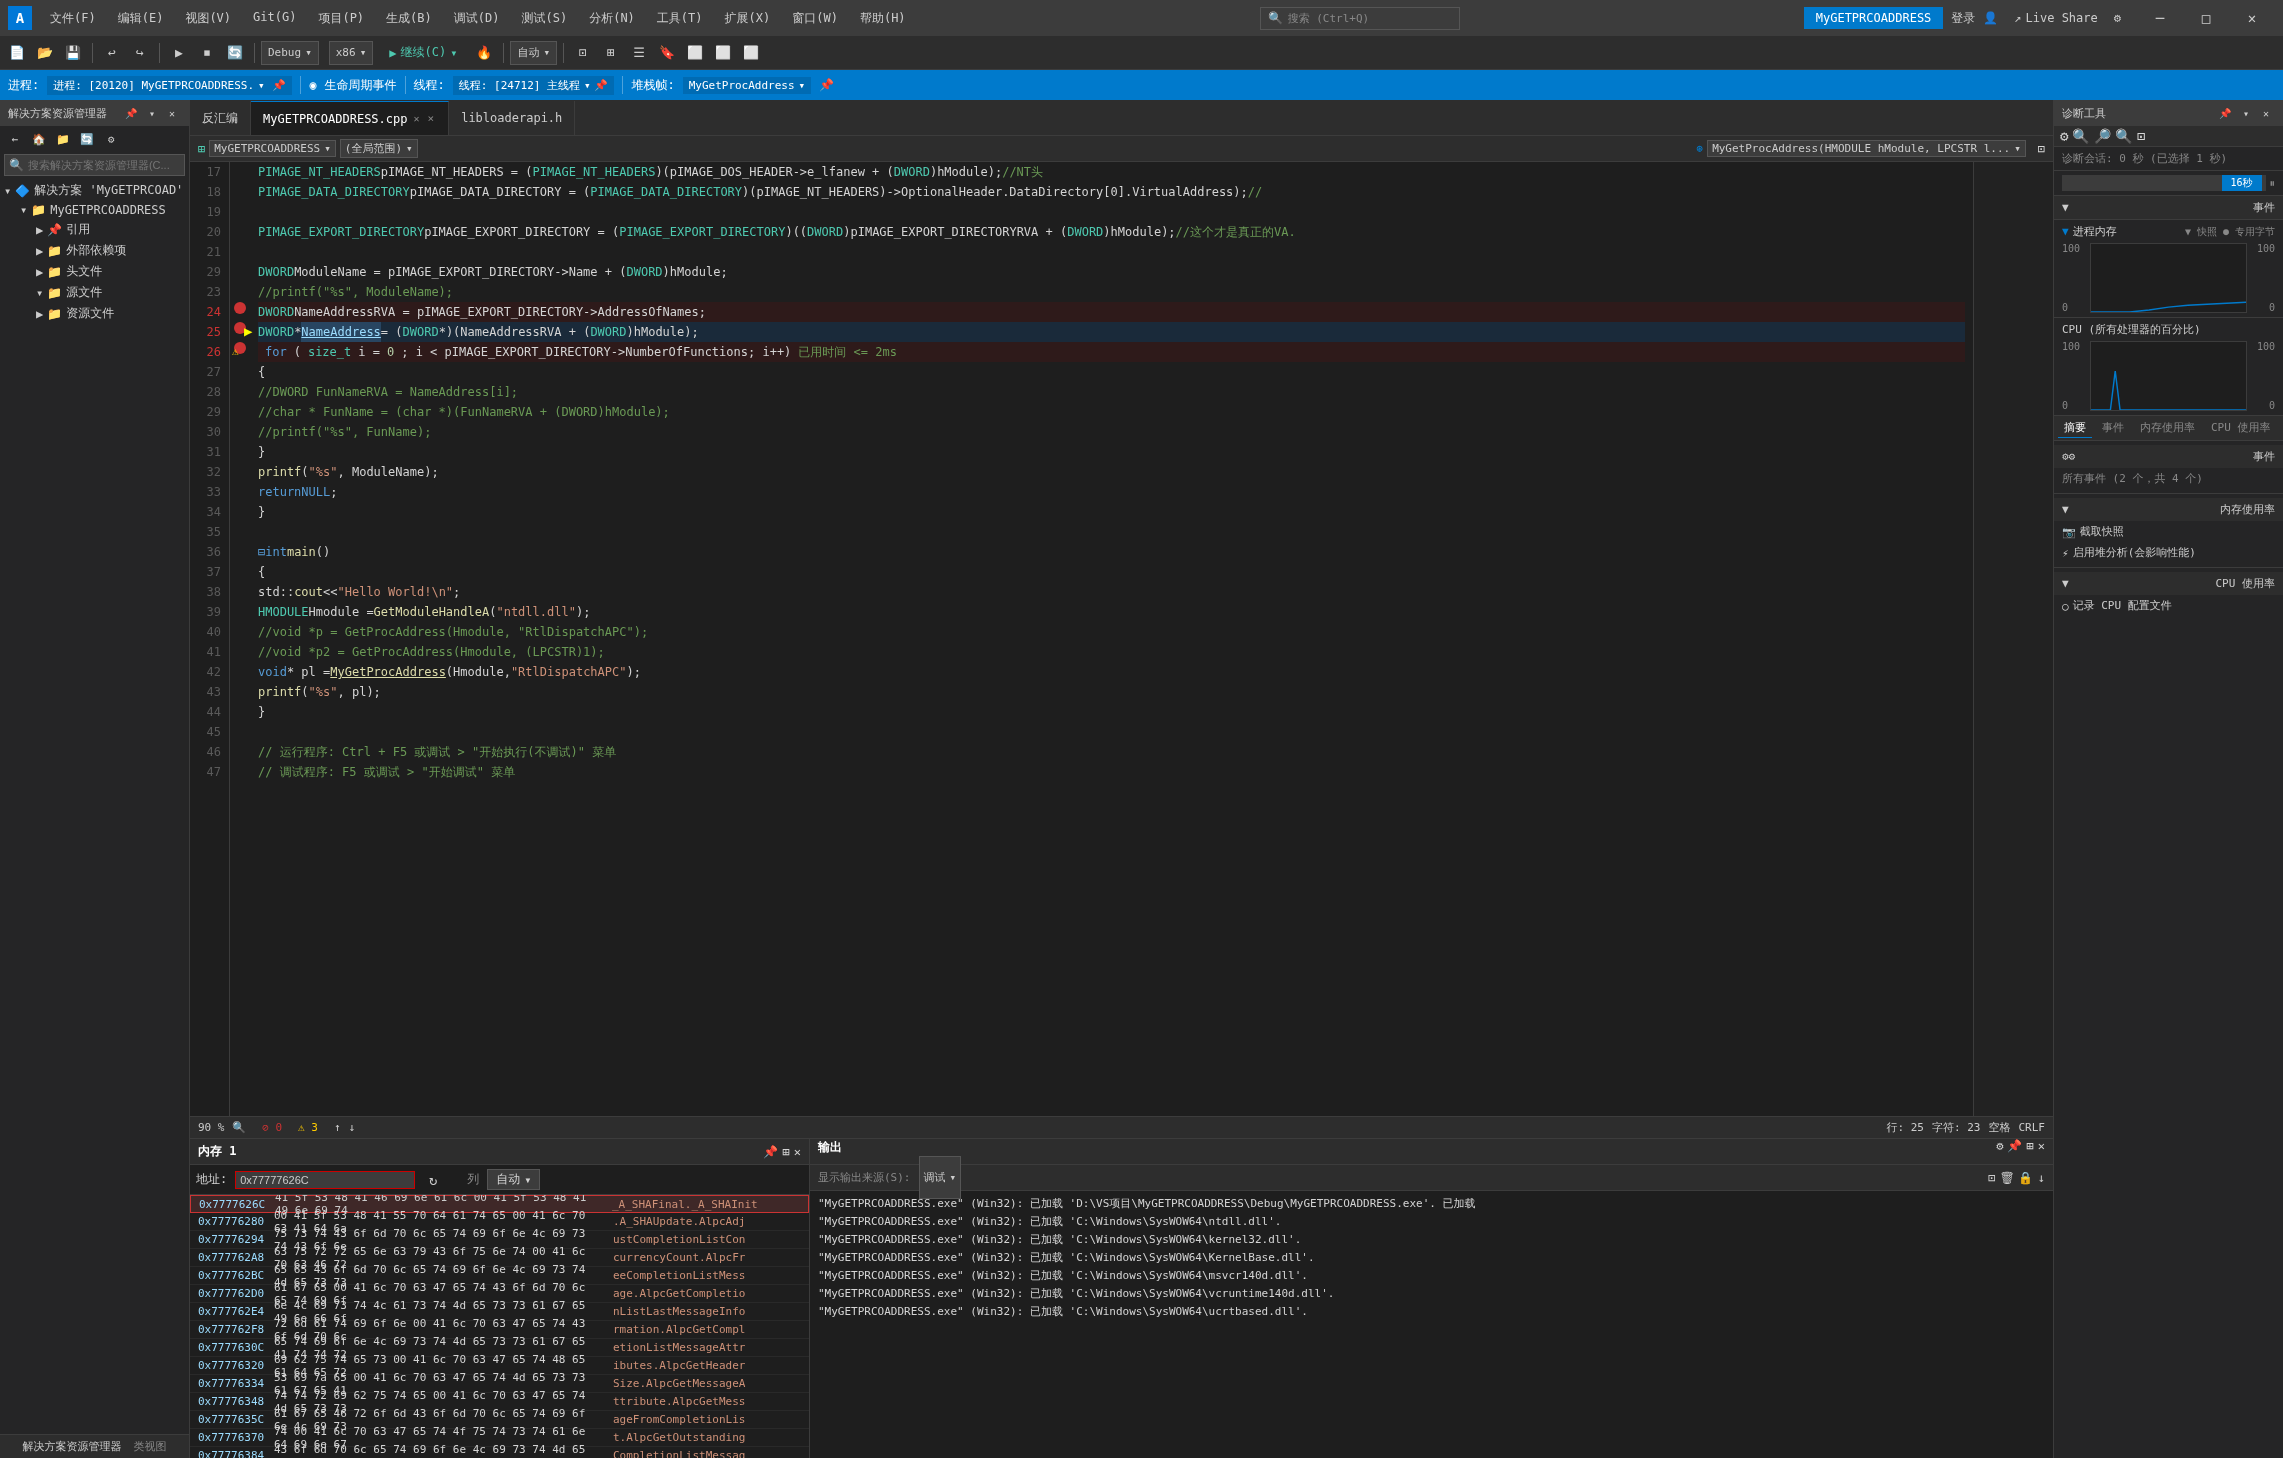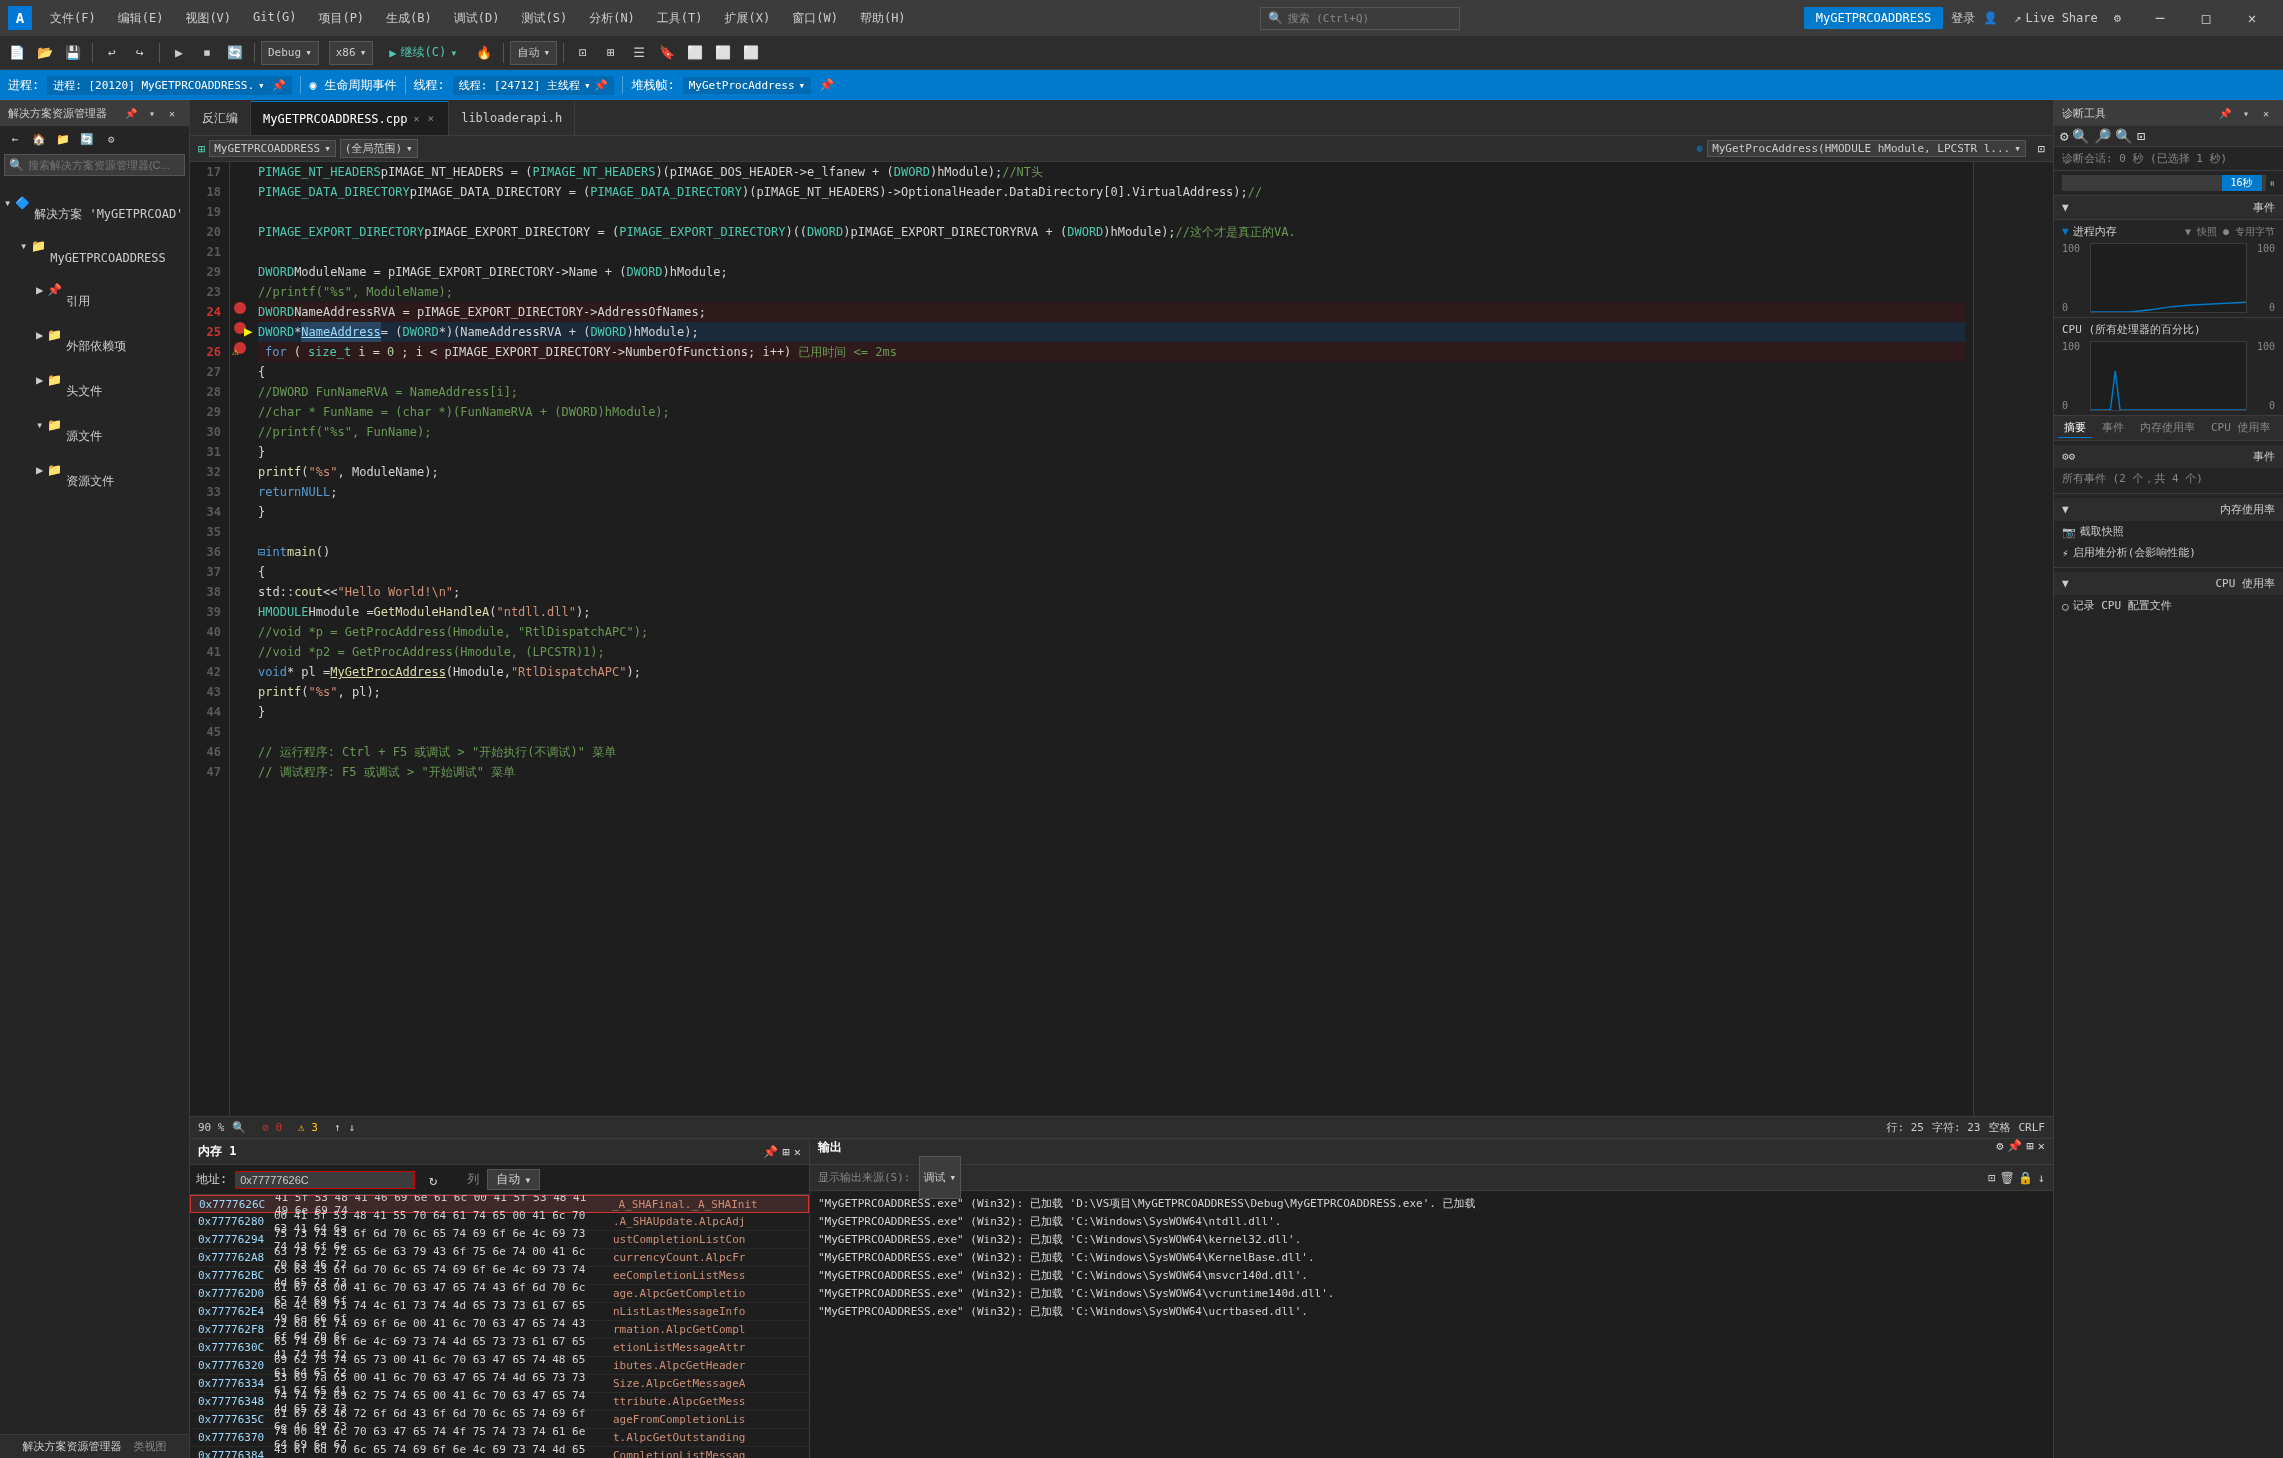--- a/index.html
+++ b/index.html
@@ -172,21 +172,21 @@
 
     .tree-view {
       flex: 1; overflow-y: auto; padding: 2px 0;
     }
     .tree-item {
       display: flex; align-items: center;
       padding: 2px 4px; cursor: pointer;
       font-size: 12px; color: #cccccc;
     }
     .tree-icon { margin-right: 4px; font-size: 12px; }
-    .tree-label { font-size: 12px; margin-top: 24px; }
+    .tree-label { font-size: 12px; }
 
     
     .center-area {
       flex: 1;
       display: flex;
       flex-direction: column;
       overflow: hidden;
     }
 
     
@@ -242,21 +242,21 @@
       padding: 0 8px;
       color: #5a5a5a;
       font-size: 12px;
       line-height: 20px;
       min-width: 40px;
       text-align: right;
       border-right: 1px solid #3c3c3c;
       user-select: none;
       overflow: hidden;
     }
-    .line-numbers .ln { height: 20px; display: flex; align-items: center; justify-content: flex-end; font-weight: bold; }
+    .line-numbers .ln { height: 20px; display: flex; align-items: center; justify-content: flex-end; }
     .gutter {
       width: 20px;
       background: #1e1e1e;
       position: relative;
     }
     .code-content {
       flex: 1;
       overflow: auto;
       padding: 0 8px;
       line-height: 20px;

